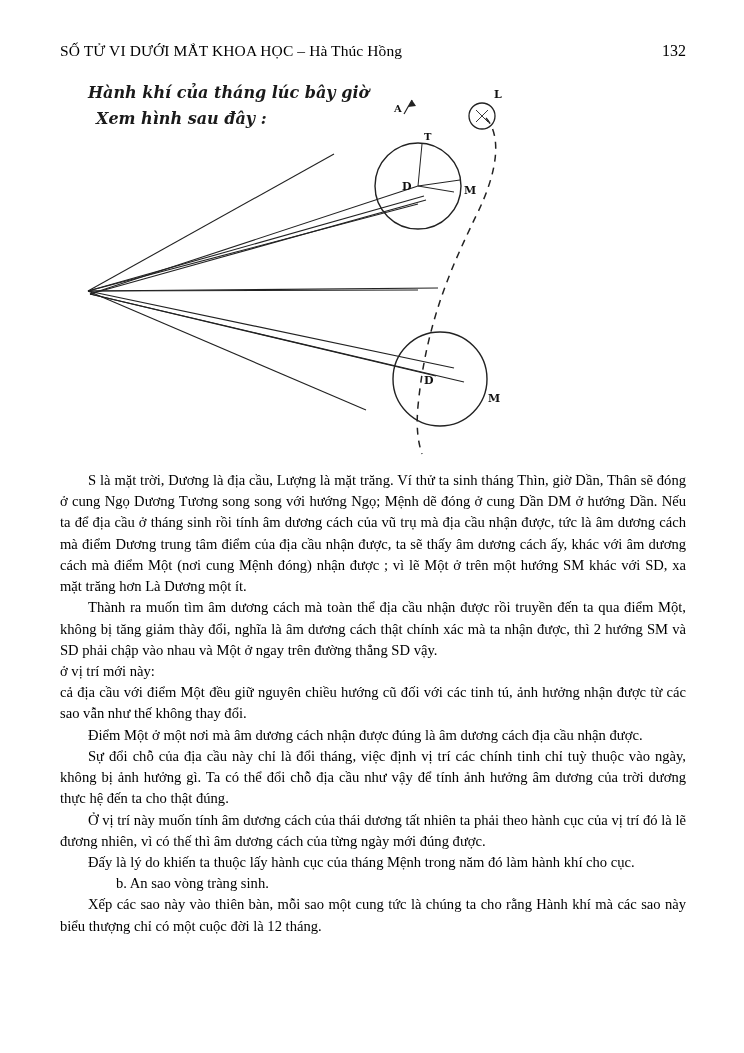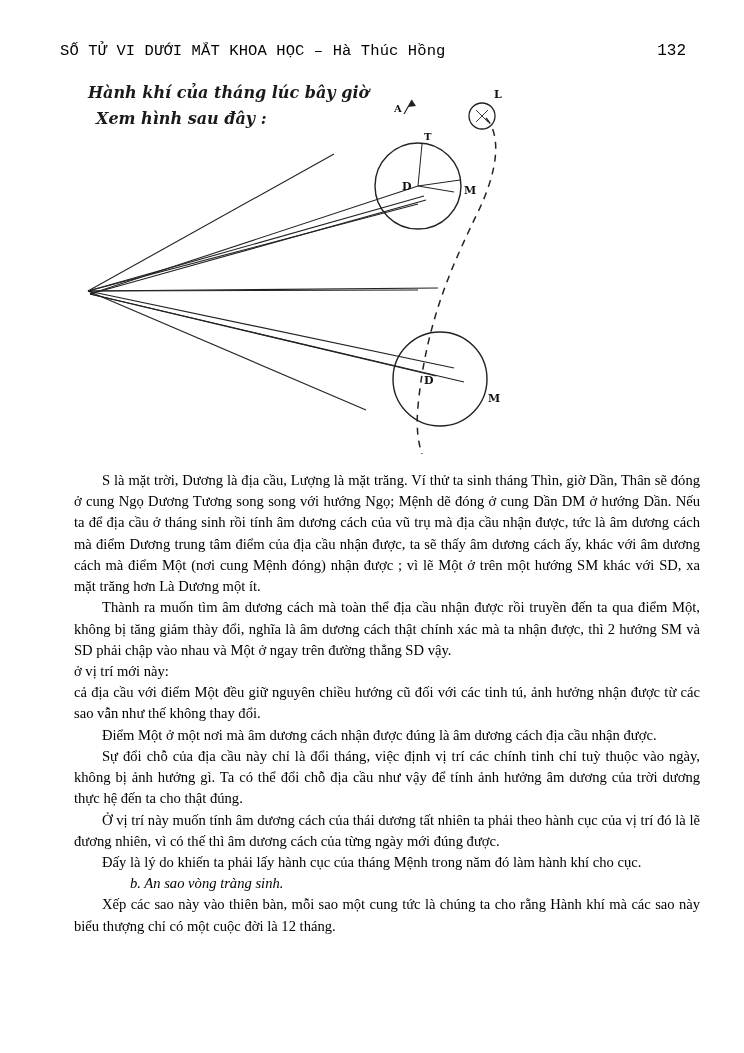--- a/index.html
+++ b/index.html
@@ -23,21 +23,20 @@
     padding: 0;
   }
   .header {
     position: absolute;
     top: 42px;
     left: 60px;
     right: 58px;
     display: flex;
     align-items: baseline;
     justify-content: space-between;
-    font-family: Liberation Mono, monospace;
   }
   .header-title {
     font-size: 15.5px;
     letter-spacing: 0.1px;
     white-space: nowrap;
   }
   .header-page {
     font-size: 16px;
   }
   .figure {
@@ -56,32 +55,30 @@
   }
   .body-text {
     position: absolute;
     top: 470px;
     left: 60px;
     width: 626px;
     font-size: 14.6px;
     line-height: 1.455;
     text-align: justify;
     text-justify: inter-word;
-    margin-left: 14px;
   }
   .body-text p {
     margin: 0;
     text-indent: 28px;
   }
   .body-text p.noindent {
     text-indent: 0;
   }
   .body-text p.sub {
     text-indent: 56px;
-    font-style: italic;
   }
 </style>
 </head>
 <body>
 
 <div class="page">
 
   <div class="header">
     <div class="header-title">SỐ TỬ VI DƯỚI MẮT KHOA HỌC – Hà Thúc Hồng</div>
     <div class="header-page">132</div>
@@ -138,18 +135,18 @@
   </div>
 
   <div class="body-text">
       <p>S là mặt trời, Dương là địa cầu, Lượng là mặt trăng. Ví thử ta sinh tháng Thìn, giờ Dần, Thân sẽ đóng ở cung Ngọ Dương Tương song song với hướng Ngọ; Mệnh dẽ đóng ở cung Dần DM ở hướng Dần. Nếu ta để địa cầu ở tháng sinh rồi tính âm dương cách của vũ trụ mà địa cầu nhận được, tức là âm dương cách mà điểm Dương trung tâm điểm của địa cầu nhận được, ta sẽ thấy âm dương cách ấy, khác với âm dương cách mà điểm Một (nơi cung Mệnh đóng) nhận được ; vì lẽ Một ở trên một hướng SM khác với SD, xa mặt trăng hơn Là Dương một ít.</p>
       <p>Thành ra muốn tìm âm dương cách mà toàn thể địa cầu nhận được rồi truyền đến ta qua điểm Một, không bị tăng giảm thày đổi, nghĩa là âm dương cách thật chính xác mà ta nhận được, thì 2 hướng SM và SD phải chập vào nhau và Một ở ngay trên đường thẳng SD vậy.</p>
       <p class="noindent">ở vị trí mới này:</p>
       <p class="noindent">cả địa cầu với điểm Một đều giữ nguyên chiều hướng cũ đối với các tinh tú, ảnh hưởng nhận được từ các sao vẫn như thế không thay đổi.</p>
       <p>Điểm Một ở một nơi mà âm dương cách nhận được đúng là âm dương cách địa cầu nhận được.</p>
       <p>Sự đổi chỗ của địa cầu này chỉ là đổi tháng, việc định vị trí các chính tinh chỉ tuỳ thuộc vào ngày, không bị ảnh hưởng gì. Ta có thể đổi chỗ địa cầu như vậy để tính ảnh hưởng âm dương của trời dương thực hệ đến ta cho thật đúng.</p>
       <p>Ở vị trí này muốn tính âm dương cách của thái dương tất nhiên ta phải theo hành cục của vị trí đó là lẽ đương nhiên, vì có thế thì âm dương cách của từng ngày mới đúng được.</p>
-      <p>Đấy là lý do khiến ta phải lấy hành cục của tháng Mệnh trong năm đó làm hành khí cho cục.</p>
+      <p>Đấy là lý do khiến ta thuộc lấy hành cục của tháng Mệnh trong năm đó làm hành khí cho cục.</p>
       <p class="sub">b.   An sao vòng tràng sinh.</p>
       <p>Xếp các sao này vào thiên bàn, mỗi sao một cung tức là chúng ta cho rằng Hành khí mà các sao này biểu thượng chỉ có một cuộc đời là 12 tháng.</p>
     </div>
 
 </div>
 
 </body></html>

